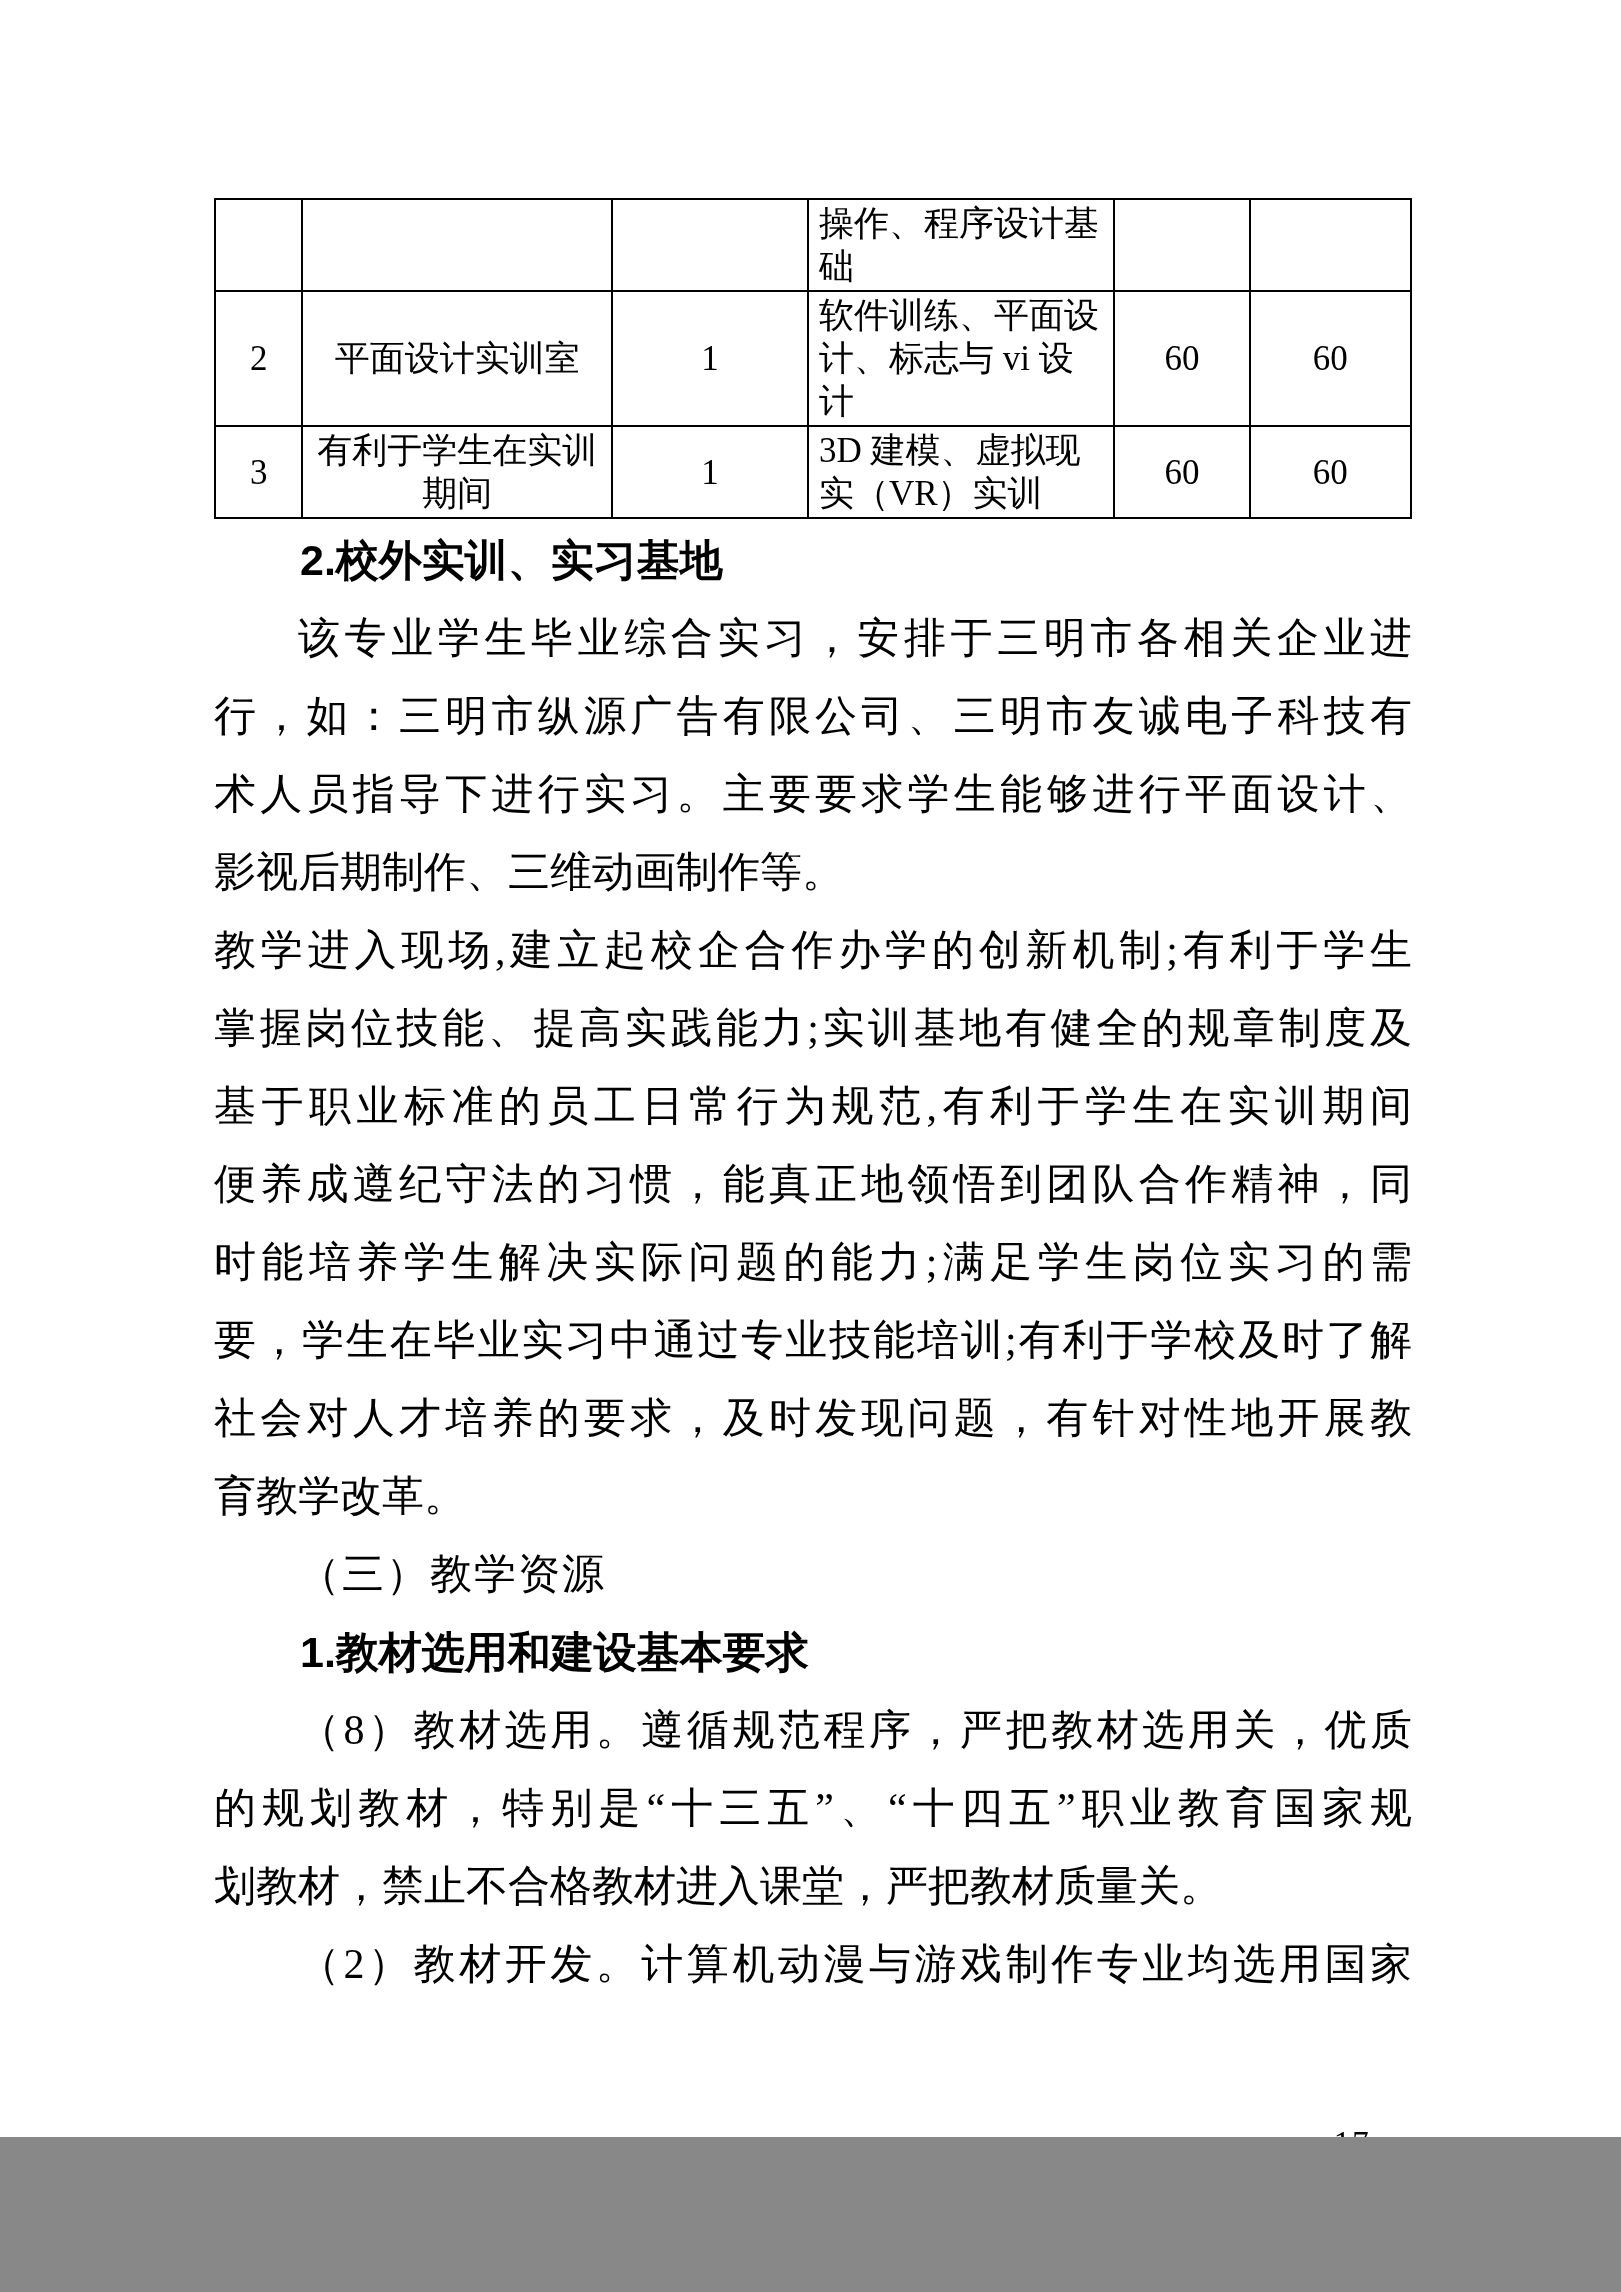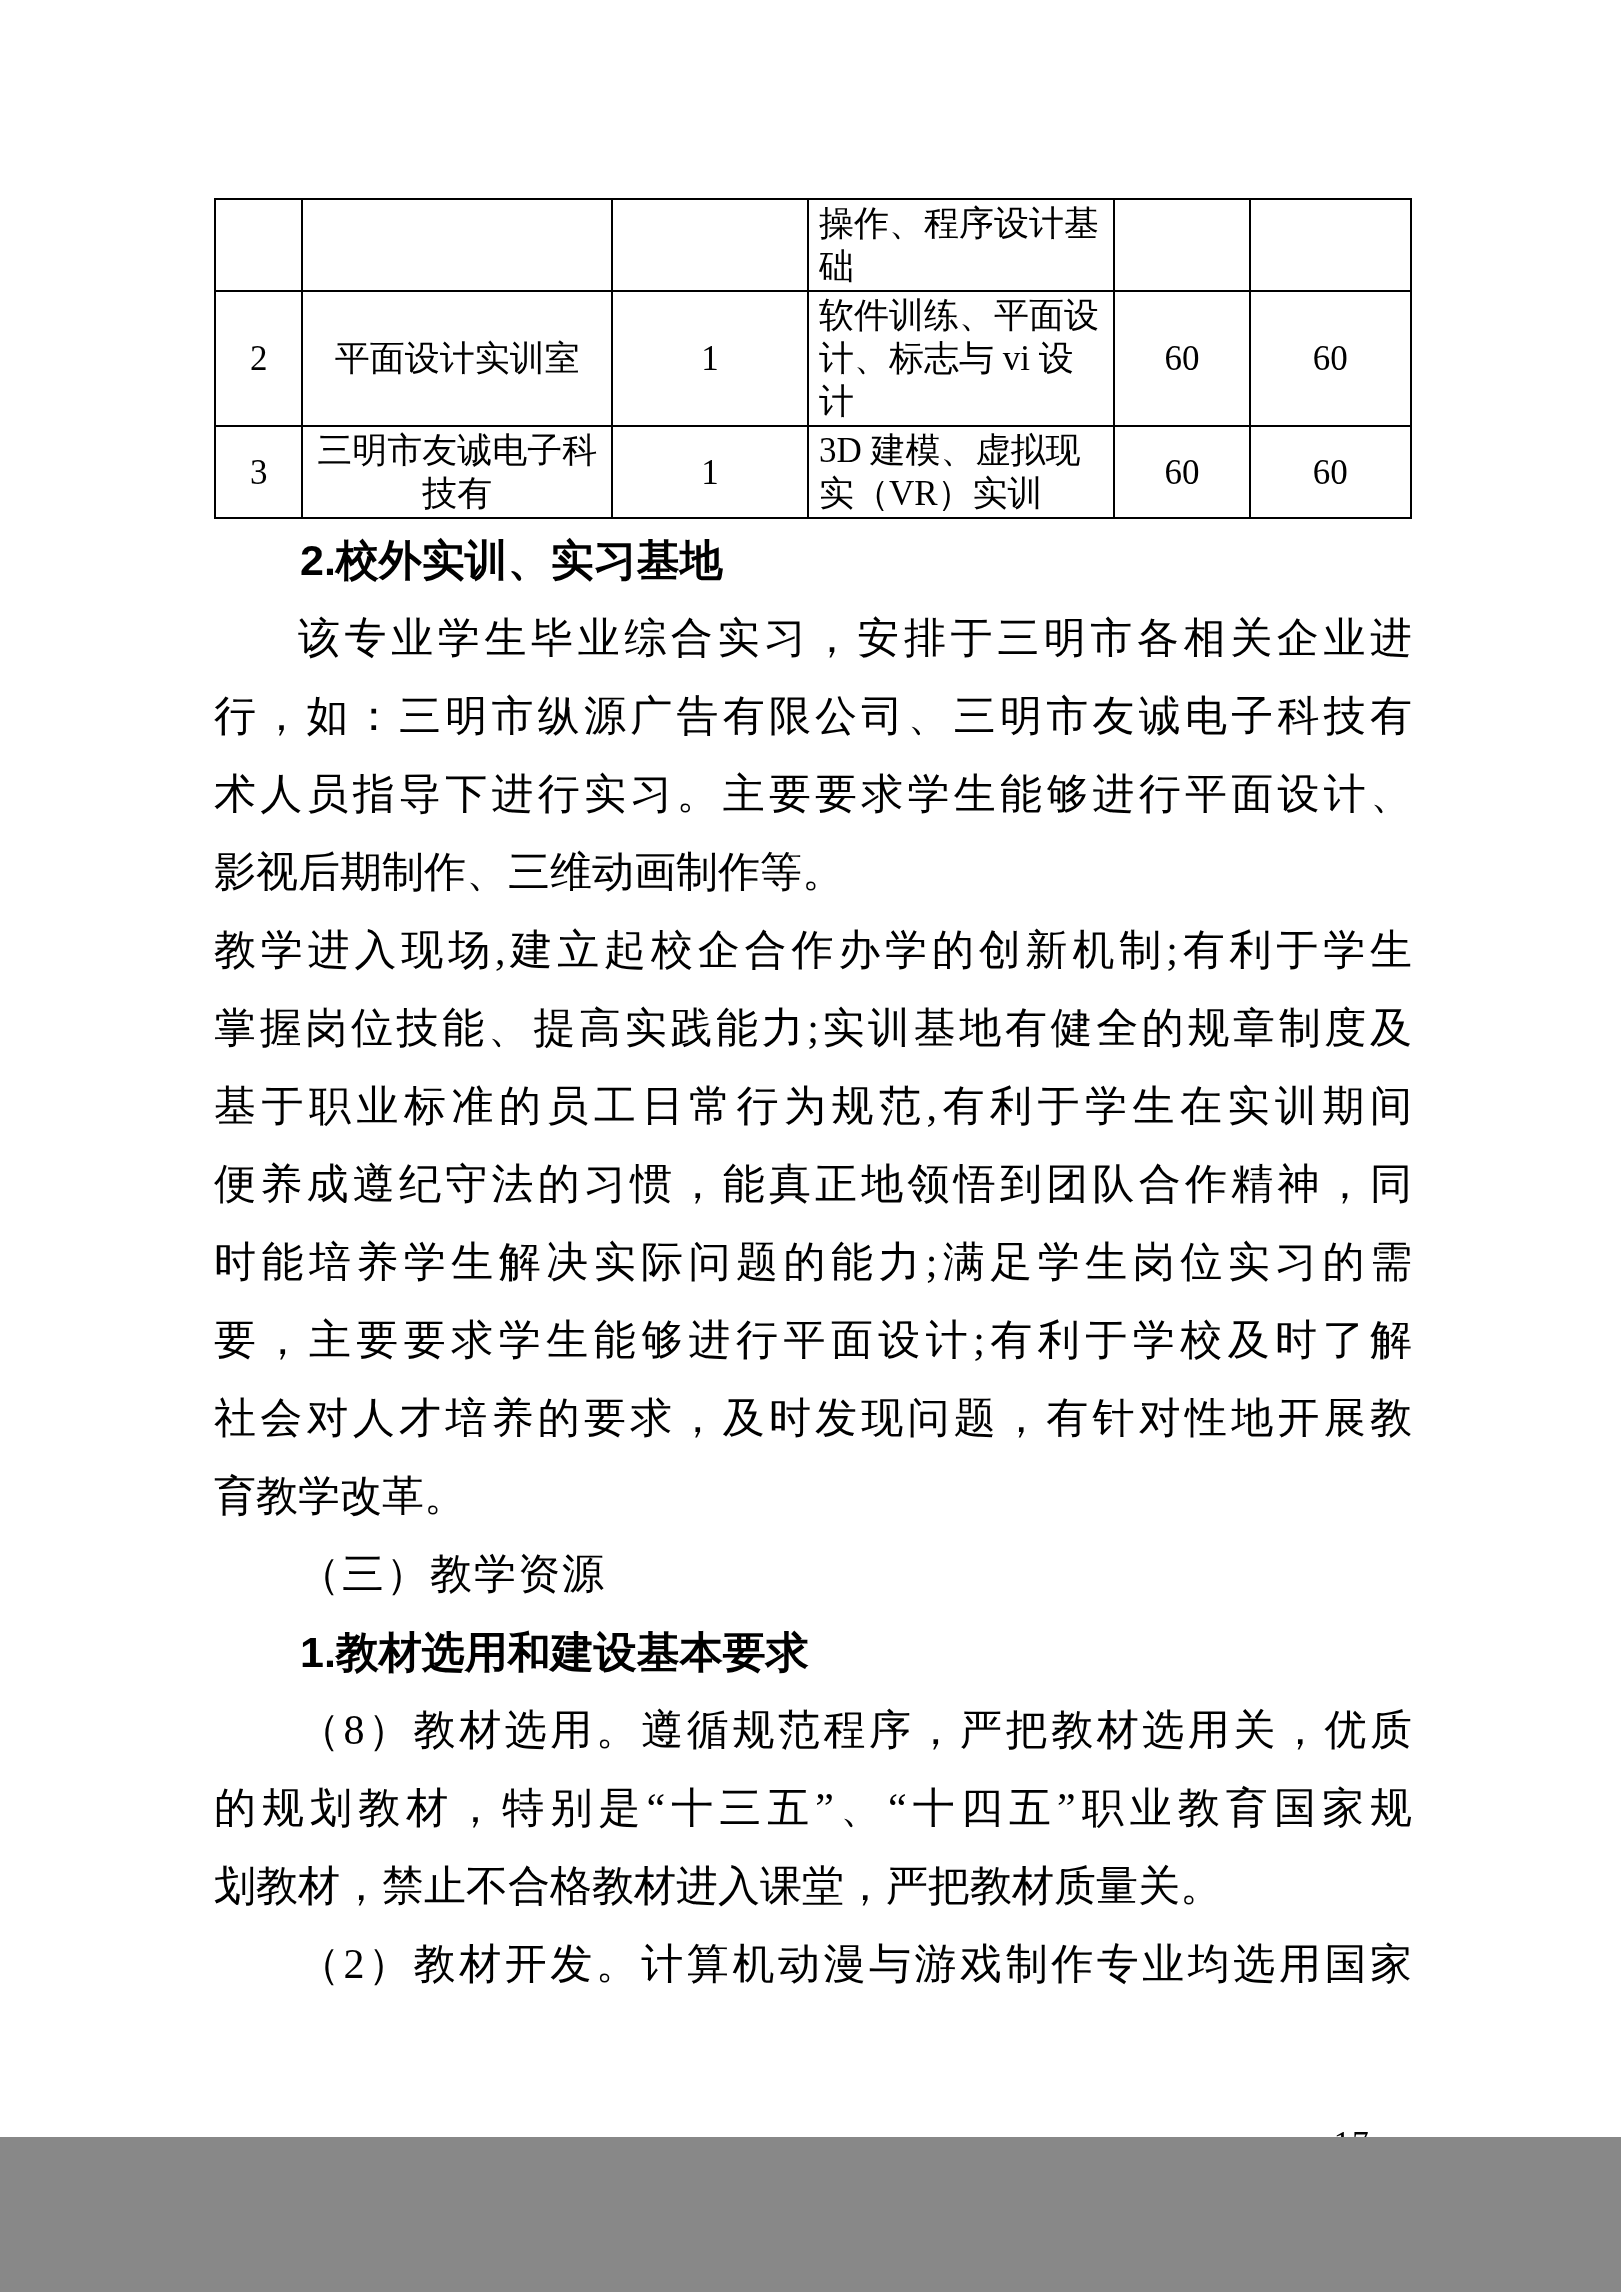--- a/index.html
+++ b/index.html
@@ -104,41 +104,41 @@
         <tr class="r2">
           <td>2</td>
           <td>平面设计实训室</td>
           <td>1</td>
           <td class="desc">软件训练、平面设计、标志与 vi 设计</td>
           <td>60</td>
           <td>60</td>
         </tr>
         <tr class="r3">
           <td>3</td>
-          <td>三明市友诚电子科技有</td>
+          <td>有利于学生在实训期间</td>
           <td>1</td>
           <td class="desc">3D 建模、虚拟现实（VR）实训</td>
           <td>60</td>
           <td>60</td>
         </tr>
       </tbody>
     </table>
 
     <div class="lines">
       <div class="line h-bold">2.校外实训、实习基地</div>
       <div class="line j i">该专业学生毕业综合实习，安排于三明市各相关企业进</div>
       <div class="line j">行，如：三明市纵源广告有限公司、三明市友诚电子科技有</div>
       <div class="line j">术人员指导下进行实习。主要要求学生能够进行平面设计、</div>
       <div class="line">影视后期制作、三维动画制作等。</div>
       <div class="line j">教学进入现场,建立起校企合作办学的创新机制;有利于学生</div>
       <div class="line j">掌握岗位技能、提高实践能力;实训基地有健全的规章制度及</div>
       <div class="line j">基于职业标准的员工日常行为规范,有利于学生在实训期间</div>
       <div class="line j">便养成遵纪守法的习惯，能真正地领悟到团队合作精神，同</div>
       <div class="line j">时能培养学生解决实际问题的能力;满足学生岗位实习的需</div>
-      <div class="line j">要，主要要求学生能够进行平面设计;有利于学校及时了解</div>
+      <div class="line j">要，学生在毕业实习中通过专业技能培训;有利于学校及时了解</div>
       <div class="line j">社会对人才培养的要求，及时发现问题，有针对性地开展教</div>
       <div class="line">育教学改革。</div>
       <div class="line kai">（三）教学资源</div>
       <div class="line h-bold">1.教材选用和建设基本要求</div>
       <div class="line j i">（8）教材选用。遵循规范程序，严把教材选用关，优质</div>
       <div class="line j">的规划教材，特别是“十三五”、“十四五”职业教育国家规</div>
       <div class="line">划教材，禁止不合格教材进入课堂，严把教材质量关。</div>
       <div class="line j i">（2）教材开发。计算机动漫与游戏制作专业均选用国家</div>
     </div>
 

